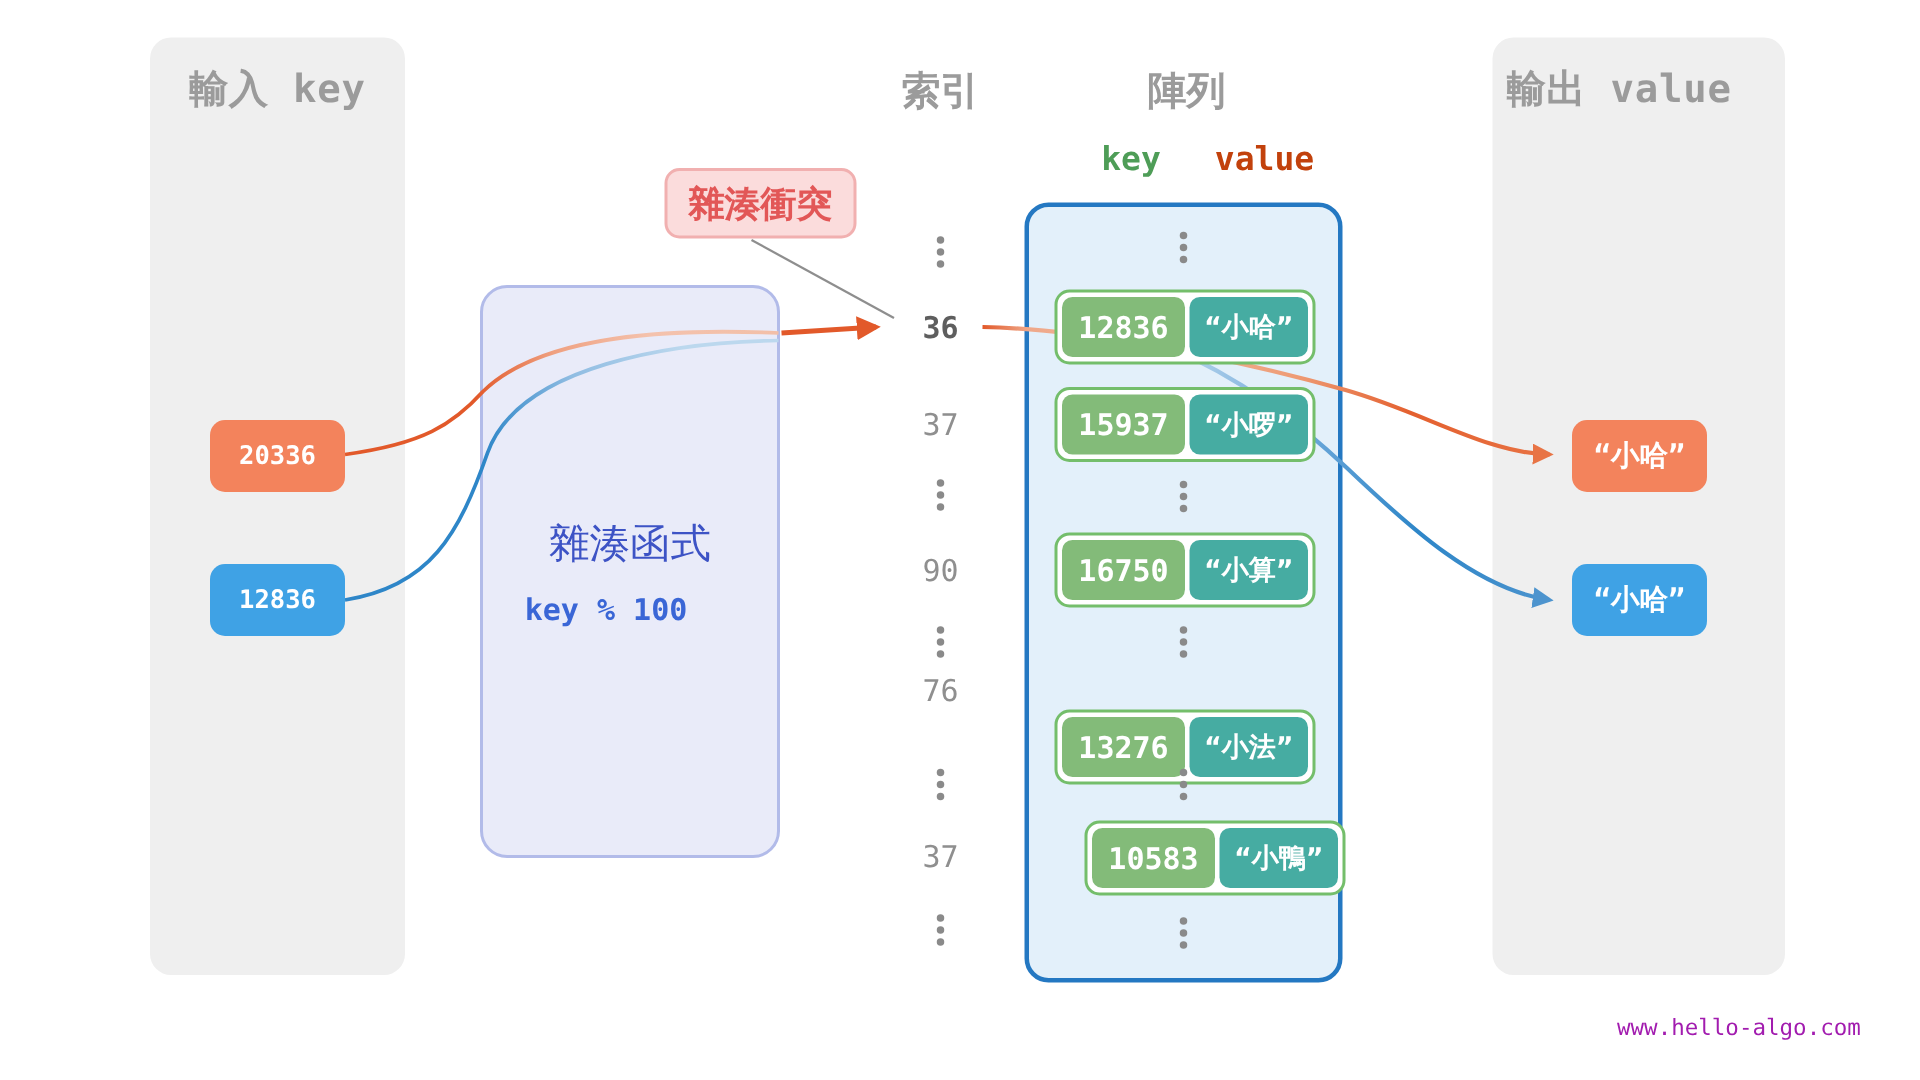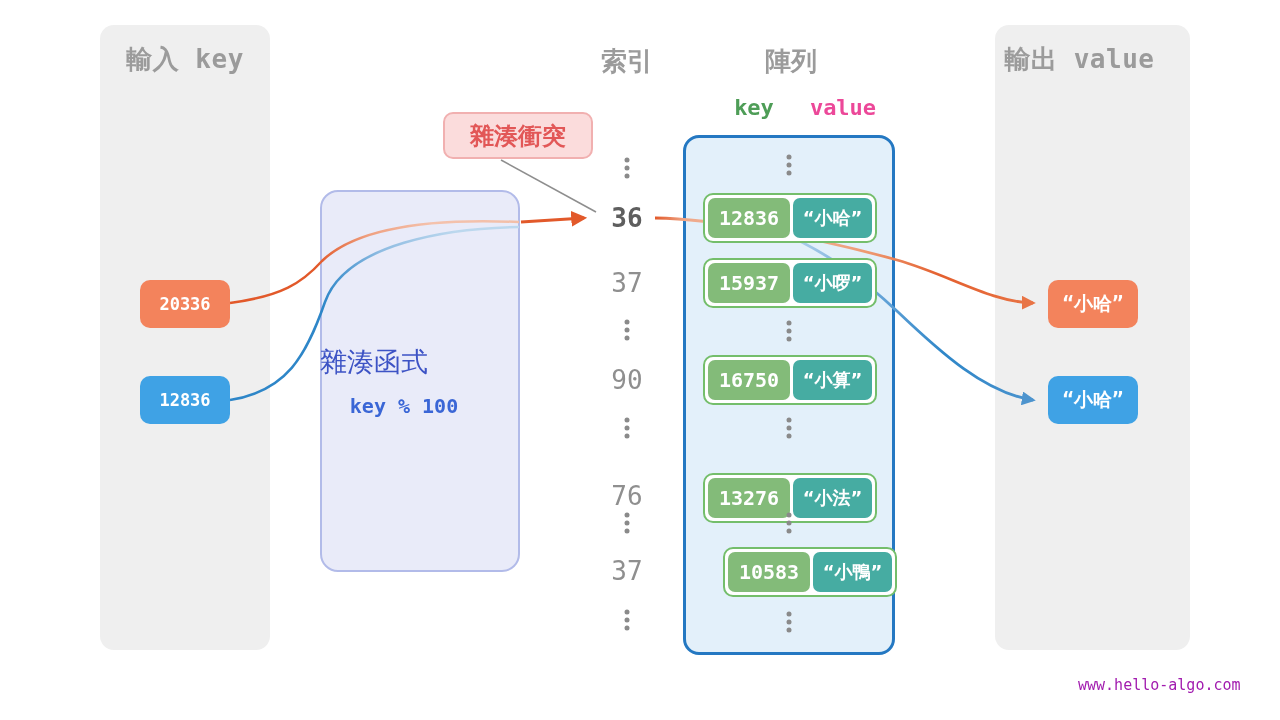--- a/index.html
+++ b/index.html
@@ -11,35 +11,35 @@
                text-align:center;z-index:1;font-family:"DejaVu Sans Mono","DejaVu Sans",sans-serif;letter-spacing:0.5px;}
   .chip{position:absolute;width:90px;height:48px;border-radius:10px;display:flex;align-items:center;
         justify-content:center;color:#ffffff;z-index:3;
         font-family:"DejaVu Sans Mono","DejaVu Sans",sans-serif;font-weight:700;}
   .chip.num{font-size:17px;}
   .chip.val{font-size:19px;font-weight:600;}
   .chip.orange{background:#F3835C;}
   .chip.blue{background:#3FA2E5;}
   .hash-box{position:absolute;left:320px;top:190px;width:200px;height:382px;background:#E9EBF9;
             border:2px solid #B2BBE9;border-radius:18px;box-sizing:border-box;z-index:1;}
-  .hash-title{position:absolute;left:320px;top:344px;width:200px;text-align:left;font-size:27px;
+  .hash-title{position:absolute;left:320px;top:344px;width:200px;text-align:center;font-size:27px;
               color:#3D53C5;font-weight:500;z-index:1;}
   .hash-formula{position:absolute;left:320px;top:394px;width:168px;text-align:center;font-size:20px;
                 color:#3A66D6;font-family:"DejaVu Sans Mono",monospace;font-weight:600;z-index:1;}
-  .collision{position:absolute;left:443px;top:112px;width:150px;height:47px;background:#FBDCDC;
+  .collision{position:absolute;left:443px;top:112px;width:128px;height:47px;background:#FBDCDC;
              border:2px solid #F1B0B0;border-radius:10px;box-sizing:border-box;display:flex;
              align-items:center;justify-content:center;font-size:24px;font-weight:700;color:#E25757;z-index:3;}
   .col-header{position:absolute;transform:translate(-50%,-50%);font-size:26px;font-weight:700;color:#9B9B9B;z-index:1;white-space:nowrap;}
   .kv-head{position:absolute;transform:translate(-50%,-50%);font-size:22px;font-weight:600;z-index:1;
            font-family:"DejaVu Sans Mono",monospace;white-space:nowrap;}
   .kv-head.k{color:#4E9D57;}
-  .kv-head.v{color:#ec4899;}
+  .kv-head.v{color:#c2410c;}
   .array-box{position:absolute;left:683px;top:135px;width:212px;height:520px;background:#E3F0FA;
              border:3px solid #2478C2;border-radius:16px;box-sizing:border-box;z-index:1;}
-  .idx{position:absolute;transform:translate(-50%,-50%);font-size:26px;color:#8F8F8F;z-index:1;
+  .idx{position:absolute;transform:translate(-50%,-50%);font-size:20px;color:#8F8F8F;z-index:1;
        font-family:"DejaVu Sans Mono",monospace;white-space:nowrap;}
   .idx.hl{font-weight:700;color:#5E5E5E;}
   .dots{position:absolute;transform:translate(-50%,-50%);display:flex;flex-direction:column;gap:3px;z-index:3;}
   .dots i{width:5px;height:5px;border-radius:50%;background:#8A8A8A;display:block;}
   .pair{position:absolute;left:703px;width:174px;height:50px;background:#ffffff;border:2px solid #74BE6B;
         border-radius:10px;box-sizing:border-box;display:flex;padding:3px;gap:3px;z-index:3;}
   .pair-key{flex:0 0 82px;background:#83BB79;border-radius:7px;display:flex;align-items:center;justify-content:center;
             color:#fff;font-family:"DejaVu Sans Mono",monospace;font-weight:700;font-size:20px;}
   .pair-val{flex:1;background:#46ACA2;border-radius:7px;display:flex;align-items:center;justify-content:center;
             color:#fff;font-weight:600;font-size:18px;}
@@ -79,21 +79,21 @@
       <i></i>
       <i></i>
       <i></i>
     </div>
   <div class="idx" style="left:627px;top:380px;">90</div>
   <div class="dots" style="left:627px;top:428px;">
       <i></i>
       <i></i>
       <i></i>
     </div>
-  <div class="idx" style="left:627px;top:496px;">76</div>
+  <div class="idx" style="left:627px;top:460px;">76</div>
   <div class="dots" style="left:627px;top:523px;">
       <i></i>
       <i></i>
       <i></i>
     </div>
   <div class="idx" style="left:627px;top:571px;">37</div>
   <div class="dots" style="left:627px;top:620px;">
       <i></i>
       <i></i>
       <i></i>

